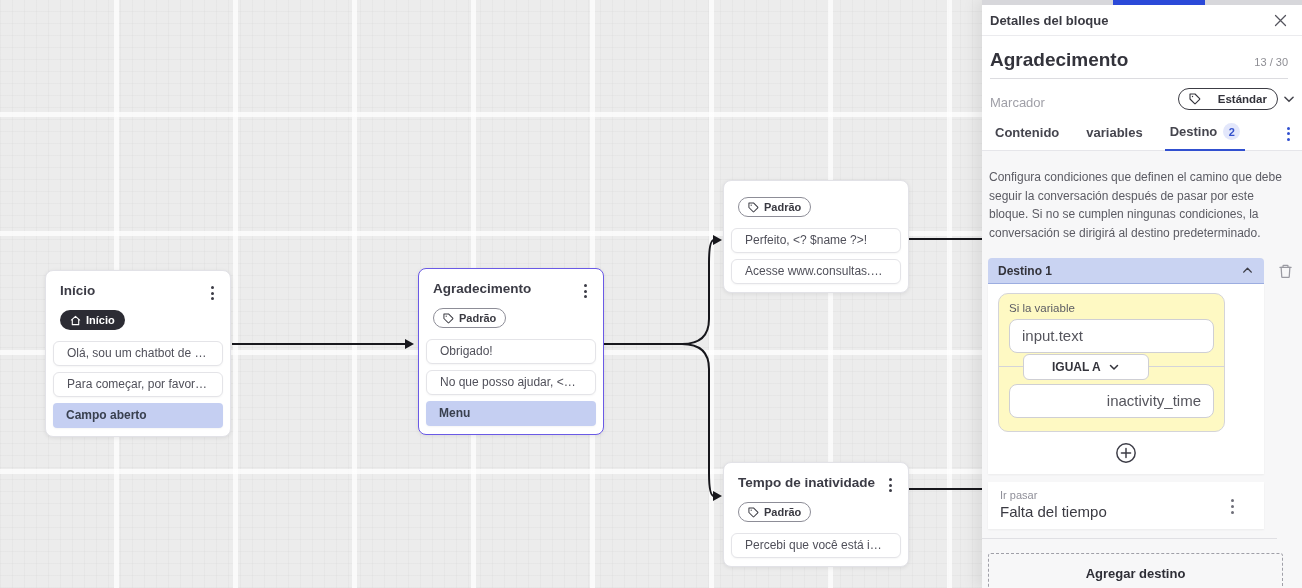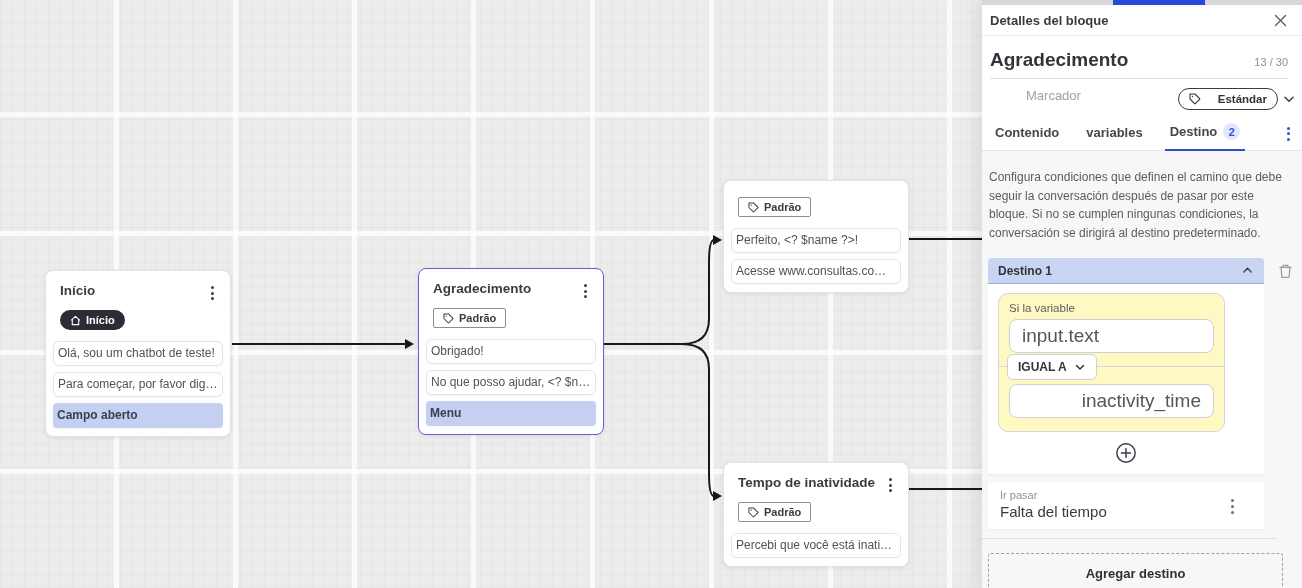--- a/index.html
+++ b/index.html
@@ -32,28 +32,28 @@
   .node-head { display:flex; justify-content:space-between; align-items:flex-start; padding:3px 5px 0 7px; }
   .node-title { font-size:13.5px; font-weight:700; color:#3b3b45; }
   .badge-row { padding:7px 0 2px 7px; }
   .badge-dark {
     display:inline-flex; align-items:center; gap:5px;
     background:#2c2c34; color:#fff; border-radius:10px;
     height:20px; padding:0 10px; font-size:11px; font-weight:700;
   }
   .pill-tag {
     display:inline-flex; align-items:center; gap:5px;
-    background:#fff; color:#3a3a42; border:1.2px solid #8d8d97; border-radius:2px;
+    background:#fff; color:#3a3a42; border:1.2px solid #8d8d97; border-radius:10px;
     height:20px; padding:0 9px; font-size:11px; font-weight:700;
   }
   .items { display:flex; flex-direction:column; gap:6px; margin-top:9px; }
   .item {
     height:25px; line-height:23px; background:#fff; border:1px solid #e4e4e8;
     border-radius:6px; box-shadow:0 1px 2px rgba(0,0,0,.04);
-    font-size:12px; color:#50505a; padding:0 4px;
+    font-size:12px; color:#50505a; padding:0 13px;
     white-space:nowrap; overflow:hidden; text-overflow:ellipsis;
   }
   .item.hl {
     background:#c5cff2; border:none; line-height:25px; border-radius:4px;
     color:#39404f; font-weight:700;
   }
 
   .kebab { display:inline-flex; flex-direction:column; gap:2.6px; align-items:center; padding:3px 4px; cursor:pointer; color:#3c3c46; }
   .kebab i { width:3px; height:3px; border-radius:50%; background:currentColor; display:block; }
   .kebab.blue { color:#3150d0; }
@@ -75,21 +75,21 @@
     padding:8px 14px 7px 8px; border-bottom:1px solid #ebebee;
   }
   .panel-header-title { font-size:13px; font-weight:600; color:#3a3a42; }
   .close-btn { color:#55555e; cursor:pointer; }
 
   .title-row { flex:none; display:flex; justify-content:space-between; align-items:flex-end; padding:13px 14px 0 8px; }
   .block-name { font-size:19px; font-weight:600; color:#33333b; }
   .counter { font-size:11px; color:#8e8e94; padding-bottom:3px; }
   .title-underline { flex:none; margin:7px 14px 0 8px; border-bottom:1px solid #dcdce0; }
 
-  .marker-row { flex:none; display:flex; justify-content:space-between; align-items:flex-start; padding:9px 6px 0 8px;margin-left:36px; }
+  .marker-row { flex:none; display:flex; justify-content:space-between; align-items:flex-end; padding:9px 6px 0 8px; }
   .marker-ph { font-size:13px; color:#a0a0a8; }
   .marker-right { display:flex; align-items:center; gap:4px; }
   .pill-estandar {
     display:inline-flex; align-items:center; gap:17px; cursor:pointer;
     border:1.4px solid #3c3c44; border-radius:12px; height:22px; padding:0 10px;
     font-size:11.5px; font-weight:700; color:#33333b; background:#fff;
   }
   .marker-chevron { color:#44444c; cursor:pointer; }
 
   .tabs-row { flex:none; display:flex; align-items:flex-end; margin-top:9px; padding:0 8px; border-bottom:1px solid #e6e6ea; }
@@ -114,28 +114,28 @@
   .dest-chevron { color:#3c3c46; }
   .trash-btn { position:absolute; right:9px; top:112px; color:#9a9aa2; cursor:pointer; }
 
   .dest-body { background:#fff; padding:9px 0 10px; box-shadow:0 1px 2px rgba(0,0,0,.05); }
   .cond-container { position:relative; margin-left:10px; width:227px; border:1px solid #d4d4d9; border-radius:10px; background:#fef9c3; }
   .cond-sec1 { padding:8px 10px 13px; border-bottom:1px solid #d4d4d9; }
   .cond-sec2 { padding:17px 10px 13px;text-align:right; }
   .field-label { font-size:11.5px; color:#5b5b63; margin-bottom:5px; }
   .text-input {
     height:34px; border:1px solid #cfcfd4; border-radius:8px; background:#fff;
-    font-size:19px; color:#55555d; line-height:32px; padding:0 12px;
+    font-size:15px; color:#55555d; line-height:32px; padding:0 12px;
     white-space:nowrap; overflow:hidden;
   }
   .op-chip {
-    position:absolute; left:8px; top:60px; z-index:2;
+    position:absolute; left:24px; top:60px; z-index:2;
     display:inline-flex; align-items:center; gap:7px; cursor:pointer;
     background:#fff; border:1px solid #cfcfd4; border-radius:6px;
-    height:26px; padding:0 10px; font-size:12px; font-weight:700; color:#33333b;
+    height:26px; padding:0 28px; font-size:12px; font-weight:700; color:#33333b;
   }
   .plus-row { display:flex; justify-content:center; margin-top:10px; }
   .plus-btn { color:#3c3c46; cursor:pointer; }
 
   .dest-gap { height:8px; }
   .go-strip { position:relative; background:#fff; height:47px; padding:7px 12px 0; box-shadow:0 1px 2px rgba(0,0,0,.05); }
   .go-label { font-size:11px; color:#90909a; }
   .go-value { font-size:15px; color:#3a3a42; margin-top:2px; }
   .go-kebab { position:absolute; right:26px; top:14px; }
 

